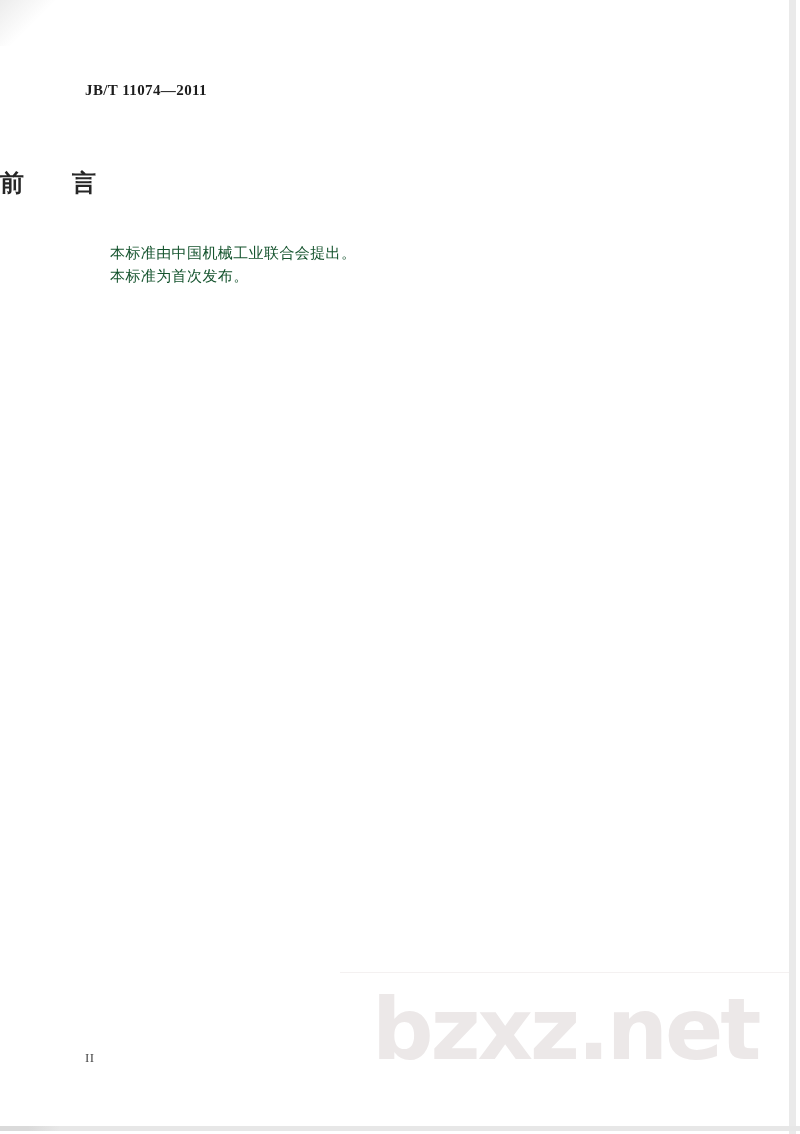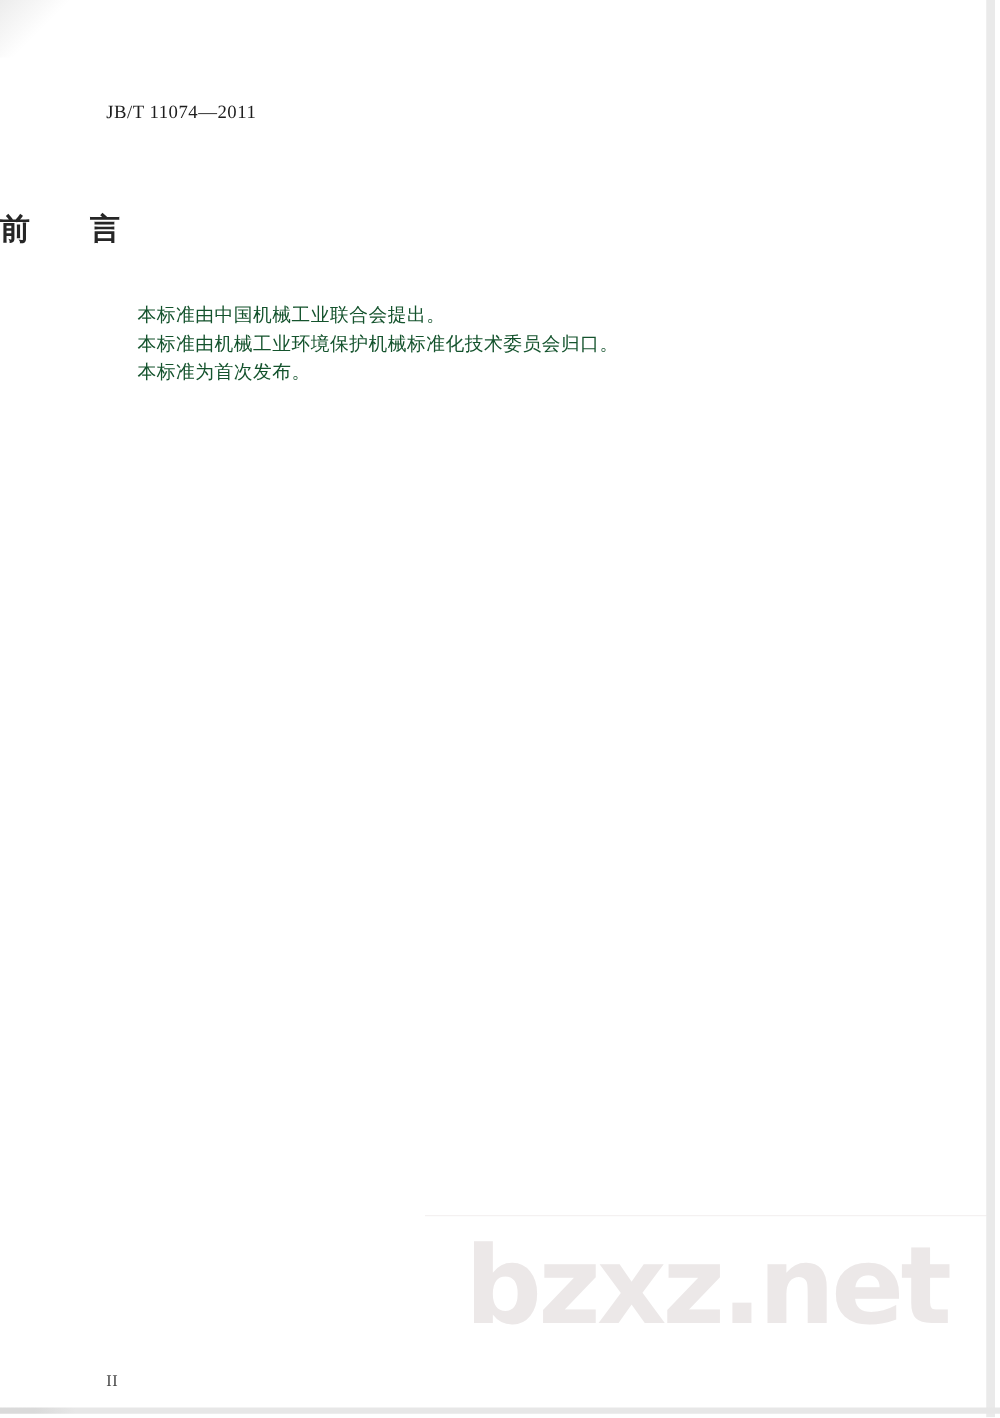--- a/index.html
+++ b/index.html
@@ -38,21 +38,21 @@
     position: absolute;
     left: 340px; top: 972px;
     width: 453px; height: 1px;
     background: #f4f1f1;
   }
   
   .doc-header {
     position: absolute;
     left: 85px; top: 82px;
     font-size: 15px;
-    font-weight: normal;
+    font-weight: bold;
     color: #1d1d1d;
     letter-spacing: 0.4px;
     text-align: center;
   }
   .doc-title {
     position: absolute;
     left: 0; top: 167px;
     width: 800px;
     text-align: left;
     font-size: 24px;
@@ -76,21 +76,20 @@
     text-indent: 2em;
     letter-spacing: 0.4px;
     white-space: nowrap;
   }
   .page-number {
     position: absolute;
     left: 85px; top: 1050px;
     font-size: 13px;
     color: #4a4a4a;
     letter-spacing: 0.5px;
-    margin-top: 47px;
   }
   .watermark {
     position: absolute;
     left: 372px; top: 986px;
     font-family: "DejaVu Sans", "Liberation Sans", sans-serif;
     font-weight: bold;
     font-size: 86px;
     line-height: 1;
     letter-spacing: -3px;
     color: #ece8e8;
@@ -106,21 +105,20 @@
   <div class="scan-line"></div>
 
   <div class="doc-header">JB/T 11074—2011</div>
 
   <div class="doc-title">
     <span class="spread">前言</span>
   </div>
 
   <div class="doc-body">
     <p>本标准由中国机械工业联合会提出。</p>
-    <p>本标准由机械工业环境保护机械标准化技术委员会归口。</p>
     <p>本标准为首次发布。</p>
   </div>
 
   <div class="watermark">bzxz.net</div>
 
   <div class="page-number">II</div>
 
   <div class="edge-right"></div>
   <div class="edge-bottom"></div>
 

